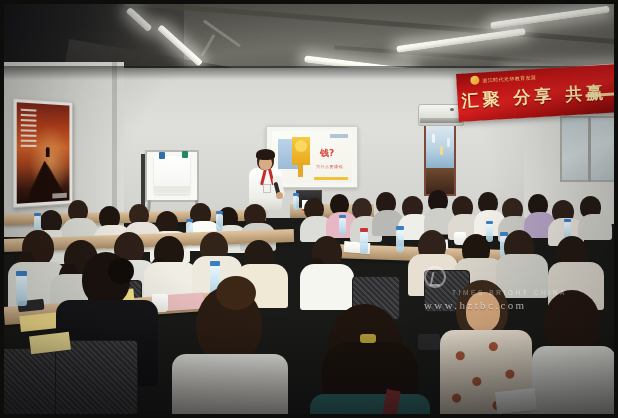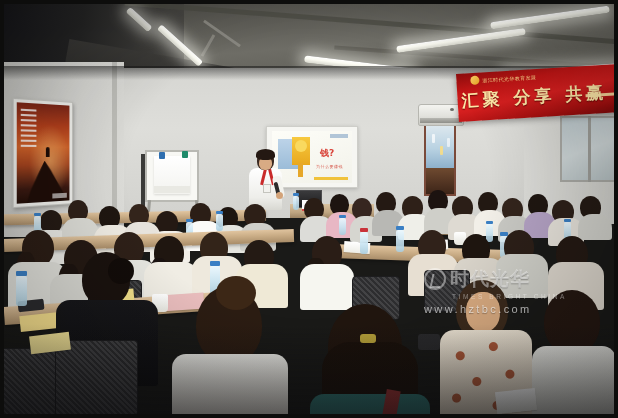--- a/index.html
+++ b/index.html
@@ -411,21 +411,21 @@
   #wm-en {
     margin-left: 28px; margin-top: 1px;
     font-size: 6.5px; letter-spacing: 2.6px;
     color: rgba(255,255,255,.42);
     font-family: "Liberation Sans", sans-serif;
   }
   #wm-url {
     margin-top: 3px;
     font-size: 11px; letter-spacing: 2.4px;
     color: rgba(255,255,255,.62);
-    font-family: Liberation Sans, sans-serif;
+    font-family: Liberation Serif, serif;
     text-shadow: 0 1px 1px rgba(0,0,0,.35);
   }
 </style>
 </head>
 <body>
 
 <div id="photo">
 
   <div class="layer" id="ceiling"></div>
   <div class="layer" id="ceiling-dark-left"></div>
@@ -679,19 +679,18 @@
 
   <div class="layer chair" style="left:-6px;top:344px;width:58px;height:74px"></div>
   <div class="layer paper" style="left:26px;top:330px;width:40px;height:18px;background:#f7e79a;transform:rotate(-7deg)"></div>
 
   <div class="layer" id="vignette"></div>
   <div class="layer" id="bottom-shade"></div>
 
   <div class="layer" id="watermark">
     <div id="wm-row">
       <div id="wm-mark"></div>
-      <div id="wm-cn">时代光华</div>
     </div>
     <div id="wm-en">TIMES BRIGHT CHINA</div>
     <div id="wm-url">www.hztbc.com</div>
   </div>
 
 </div>
 
 </body></html>

